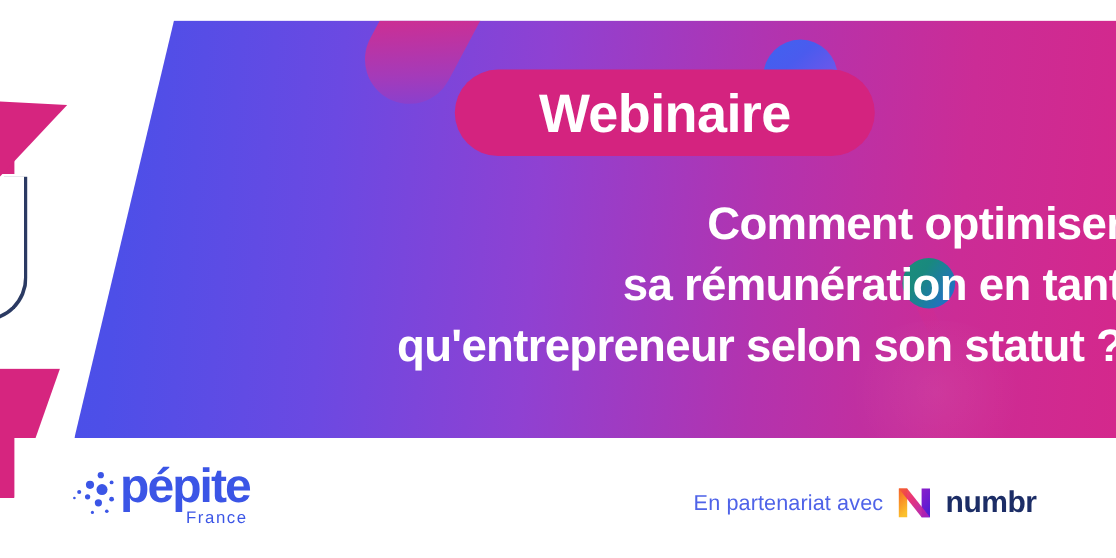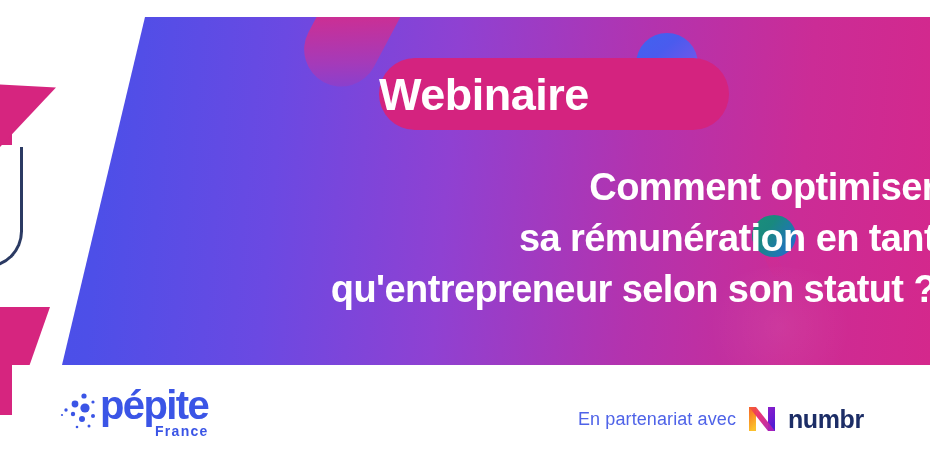--- a/index.html
+++ b/index.html
@@ -49,21 +49,21 @@
     left:700px;top:250px;width:160px;height:120px;border-radius:50%;
     background:radial-gradient(circle,rgba(255,255,255,.06),rgba(255,255,255,0) 70%);
   }
 
   
   #badge-webinaire{
     position:absolute;
     left:379px;top:58px;width:350px;height:72px;
     background:#d4237f;
     border-radius:36px;
-    display:flex;align-items:center;justify-content:flex-start;
+    display:flex;align-items:center;justify-content:center;
   }
   #badge-webinaire-label{
     color:#ffffff;
     font-size:45px;
     font-weight:bold;
     letter-spacing:-0.5px;
     line-height:1;
     white-space:nowrap;
   }
 
@@ -129,21 +129,21 @@
   #pepite-dots{
     position:absolute;left:0px;top:4px;width:46px;height:44px;
   }
   #pepite-wordmark{
     position:absolute;left:40px;top:-2px;
     font-size:40px;font-weight:bold;color:#3b55e6;
     letter-spacing:-1.6px;line-height:1;
   }
   #pepite-sub{
     position:absolute;left:95px;top:37px;
-    font-size:14px;font-weight:bold;color:#3b55e6;
+    font-size:14px;font-weight:normal;color:#3b55e6;
     letter-spacing:1.3px;line-height:1;
   }
 
   
   #partner{
     position:absolute;left:566px;top:34px;height:40px;
     display:flex;align-items:center;gap:10px;
   }
   #partner-text{
     font-size:18px;color:#4f63e8;letter-spacing:.1px;white-space:nowrap;

